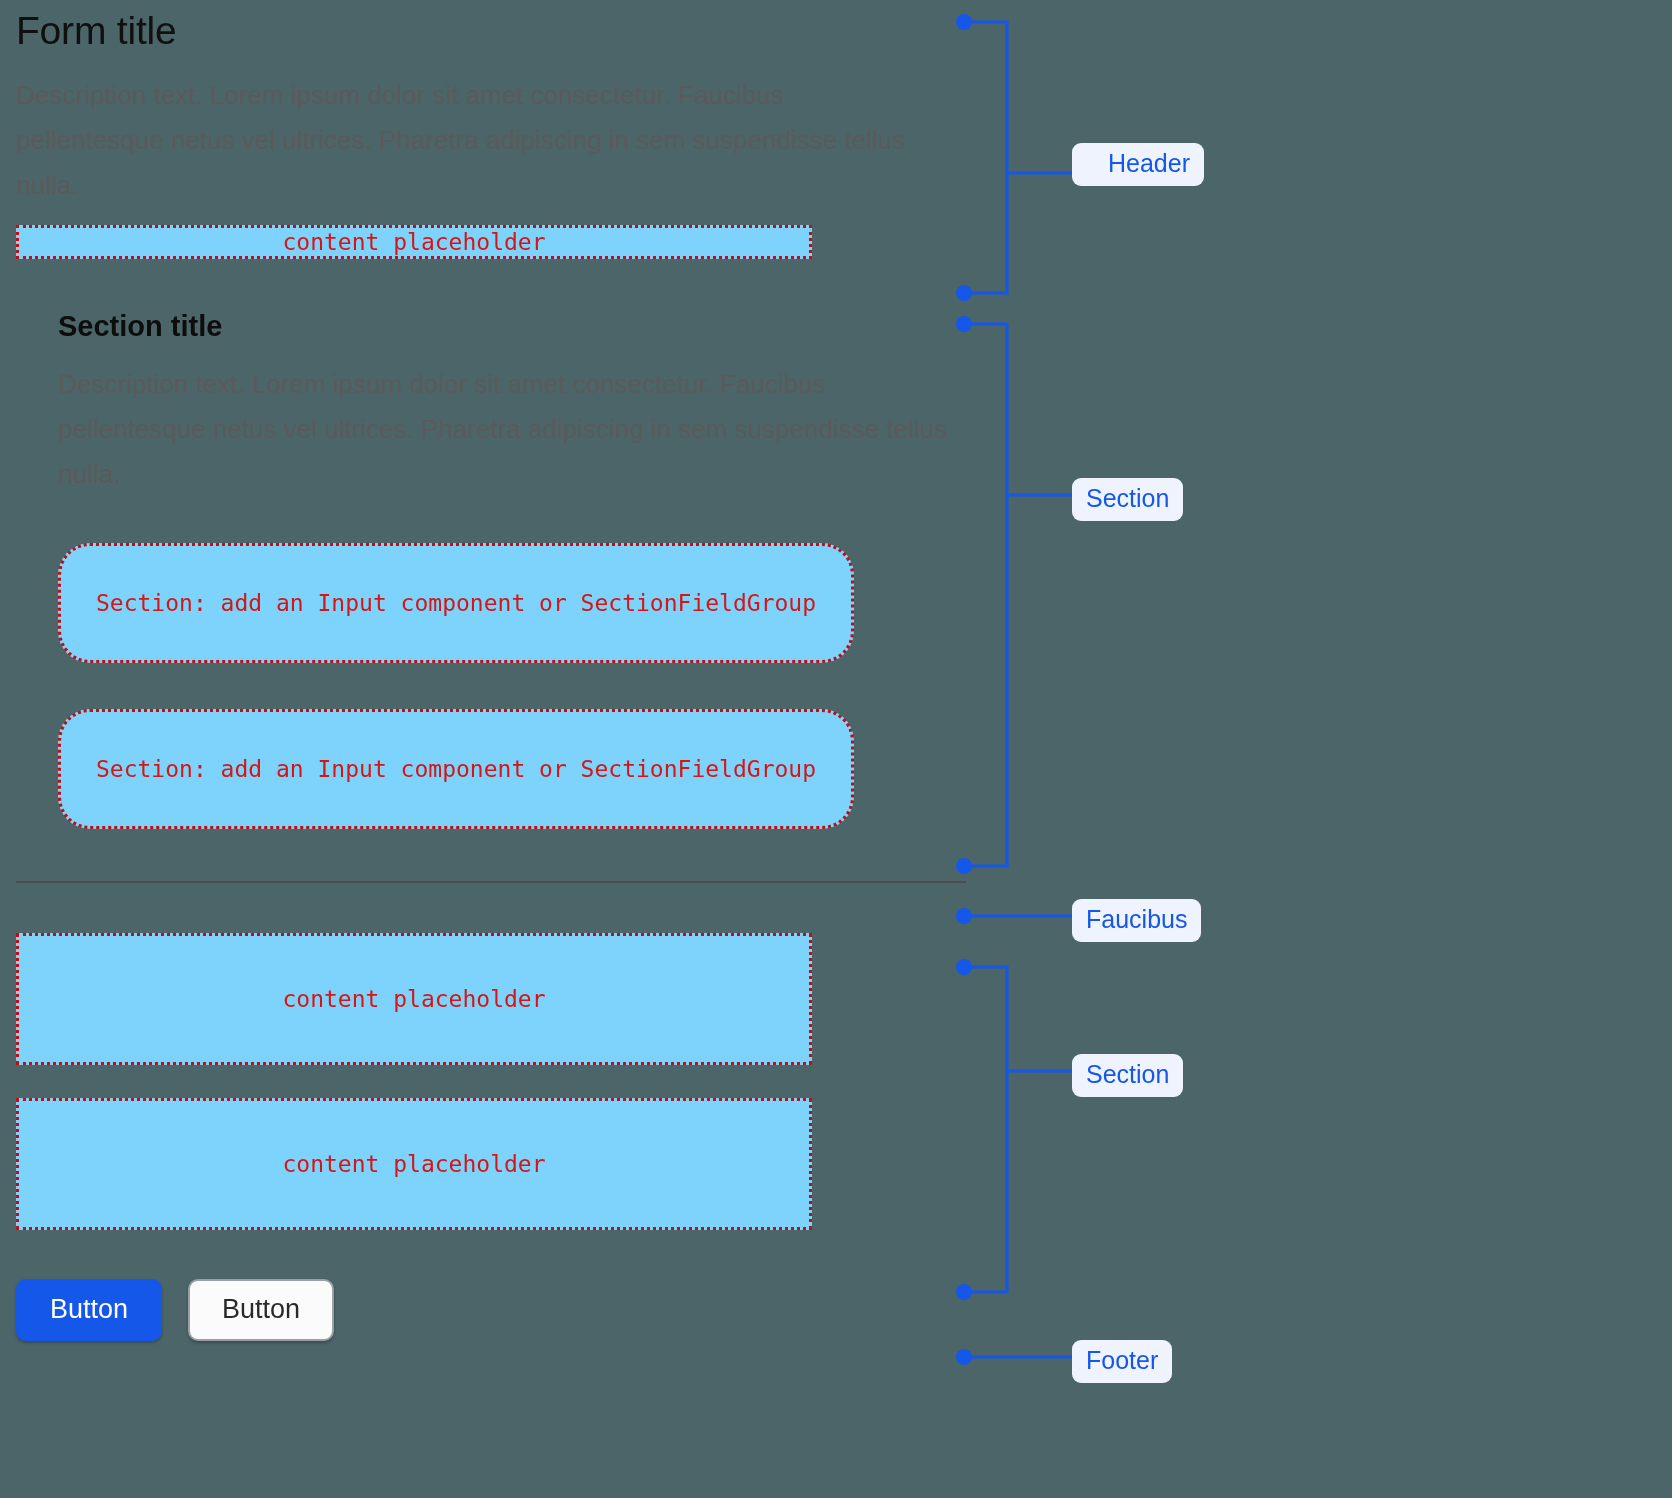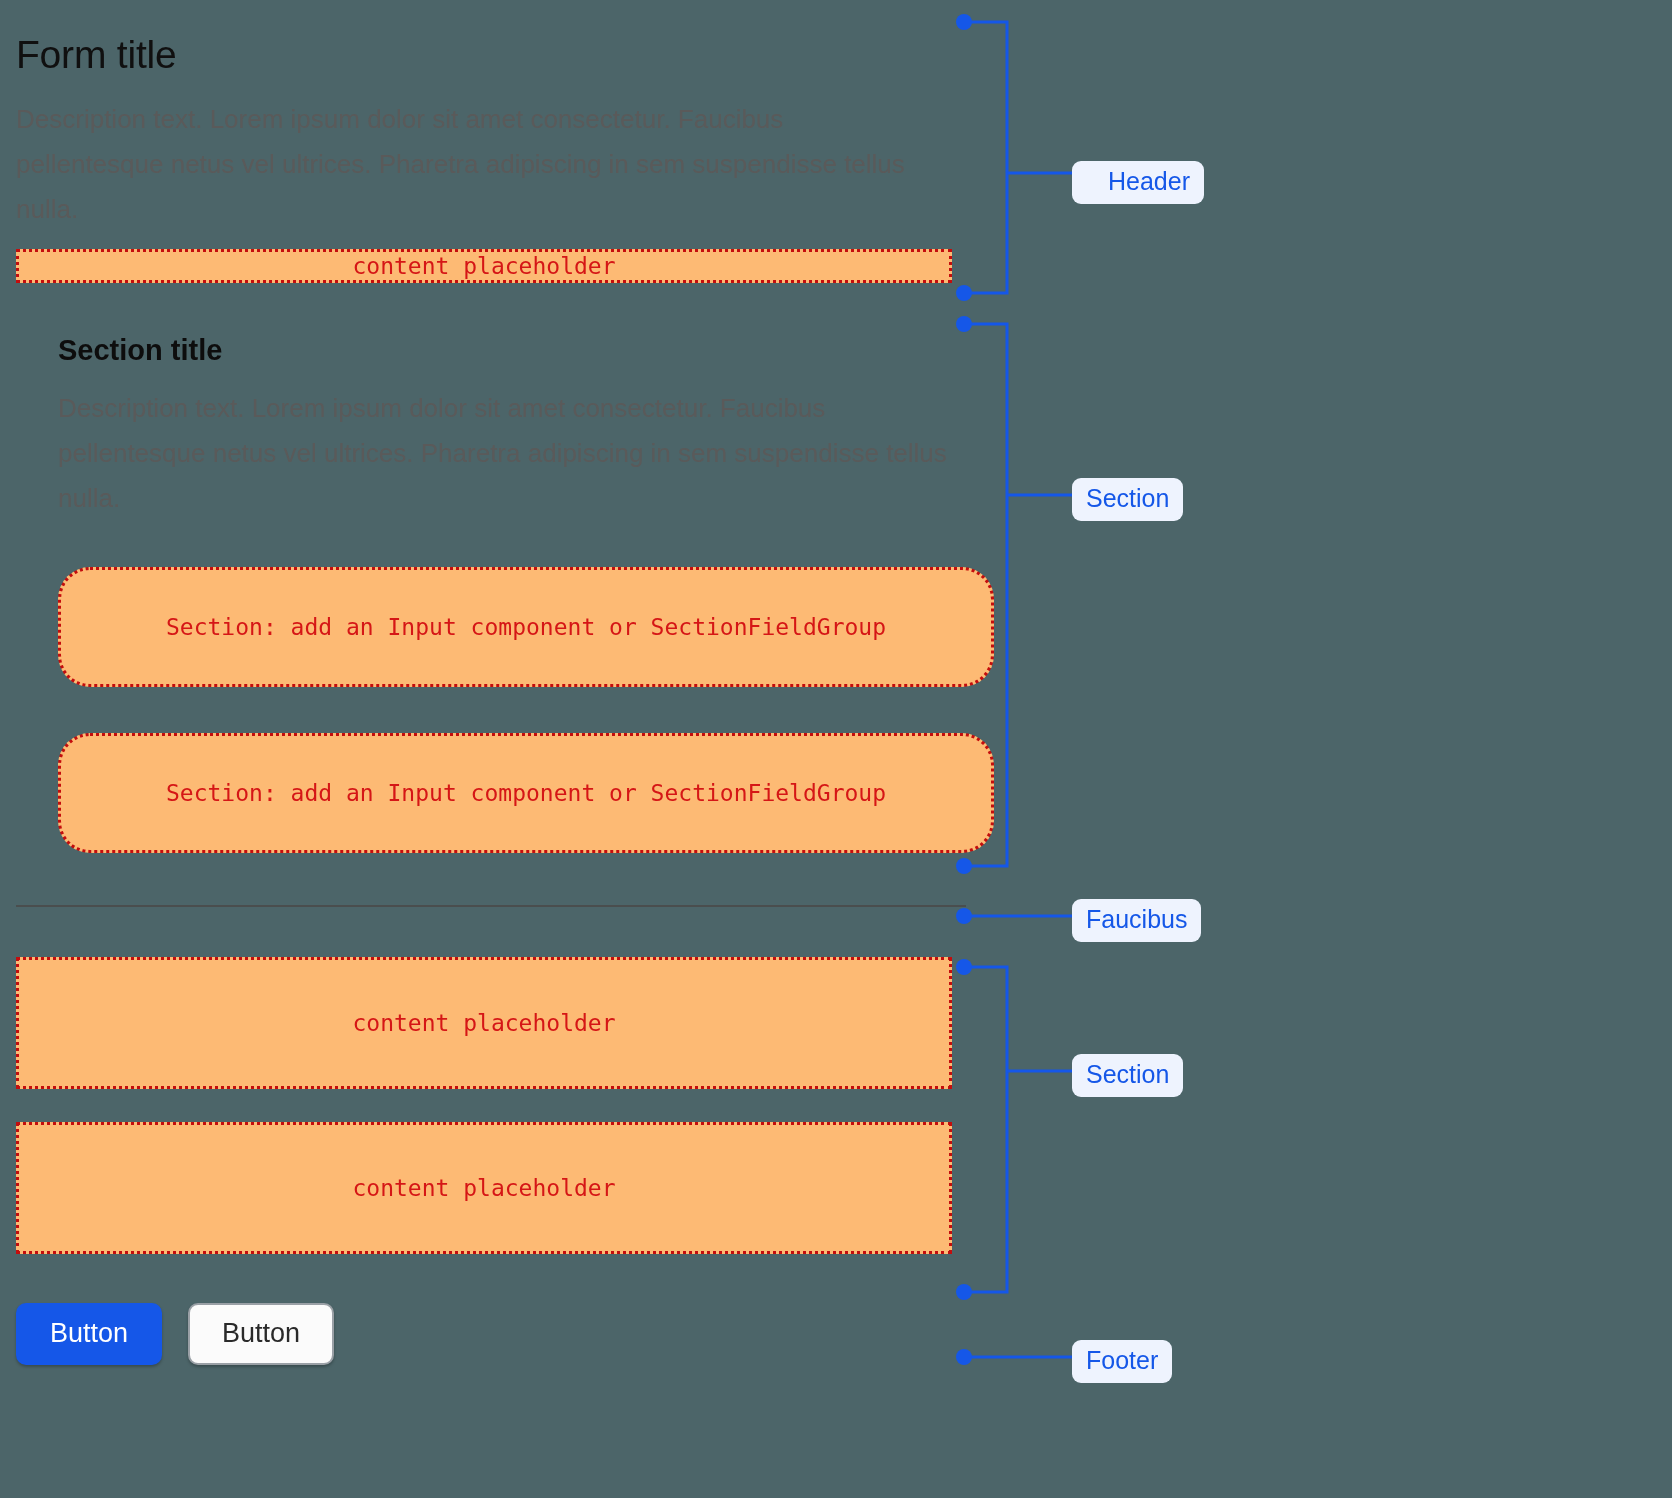--- a/index.html
+++ b/index.html
@@ -25,50 +25,50 @@
     top: 0;
     width: 1000px;
   }
 
   .form-title {
     font-size: 39px;
     font-weight: 400;
     color: #101010;
     letter-spacing: -0.2px;
     line-height: 1.2;
-    margin-top: 32px;
+    margin-top: 8px;
   }
 
   .desc {
     font-size: 26px;
     line-height: 45px;
     color: #5a5a5a;
     margin-top: 18px;
     max-width: 905px;
   }
 
   .section-title {
     font-size: 29px;
     font-weight: 700;
     color: #0d0d0d;
     margin-top: 0;
     line-height: 1.2;
   }
 
   
   .ph {
-    background: #fdba74;
+    background: #7dd3fc;
     border: 3px dotted #c40d0d;
     color: #d51616;
     font-family: "DejaVu Sans Mono", monospace;
     font-size: 23px;
     display: flex;
     align-items: center;
     justify-content: center;
-    width: 936px;
+    width: 796px;
   }
 
   .ph-header   { height: 34px; margin-top: 17px; }
   .ph-section  { height: 120px; border-radius: 32px; }
   .ph-content  { height: 132px; }
 
   .separator {
     width: 950px;
     height: 2px;
     background: #4a4a4a;
@@ -196,21 +196,21 @@
       <circle cx="964" cy="967" r="8" fill="#1557e8"></circle>
       <circle cx="964" cy="1292" r="8" fill="#1557e8"></circle>
     </g>
 
     <g>
       <line x1="964" y1="1357" x2="1072" y2="1357" stroke="#1557e8" stroke-width="3"></line>
       <circle cx="964" cy="1357" r="8" fill="#1557e8"></circle>
     </g>
   </svg>
 
-  <div class="anno-badge" style="left:1072px; top:161px;padding-left:36px;">Header</div>
+  <div class="anno-badge" style="left:1072px; top:143px;padding-left:36px;">Header</div>
 
   <div class="anno-badge" style="left:1072px; top:478px;">Section</div>
 
   <div class="anno-badge" style="left:1072px; top:899px;">Faucibus</div>
 
   <div class="anno-badge" style="left:1072px; top:1054px;">Section</div>
 
   <div class="anno-badge" style="left:1072px; top:1340px;">Footer</div>
 
 </div>

